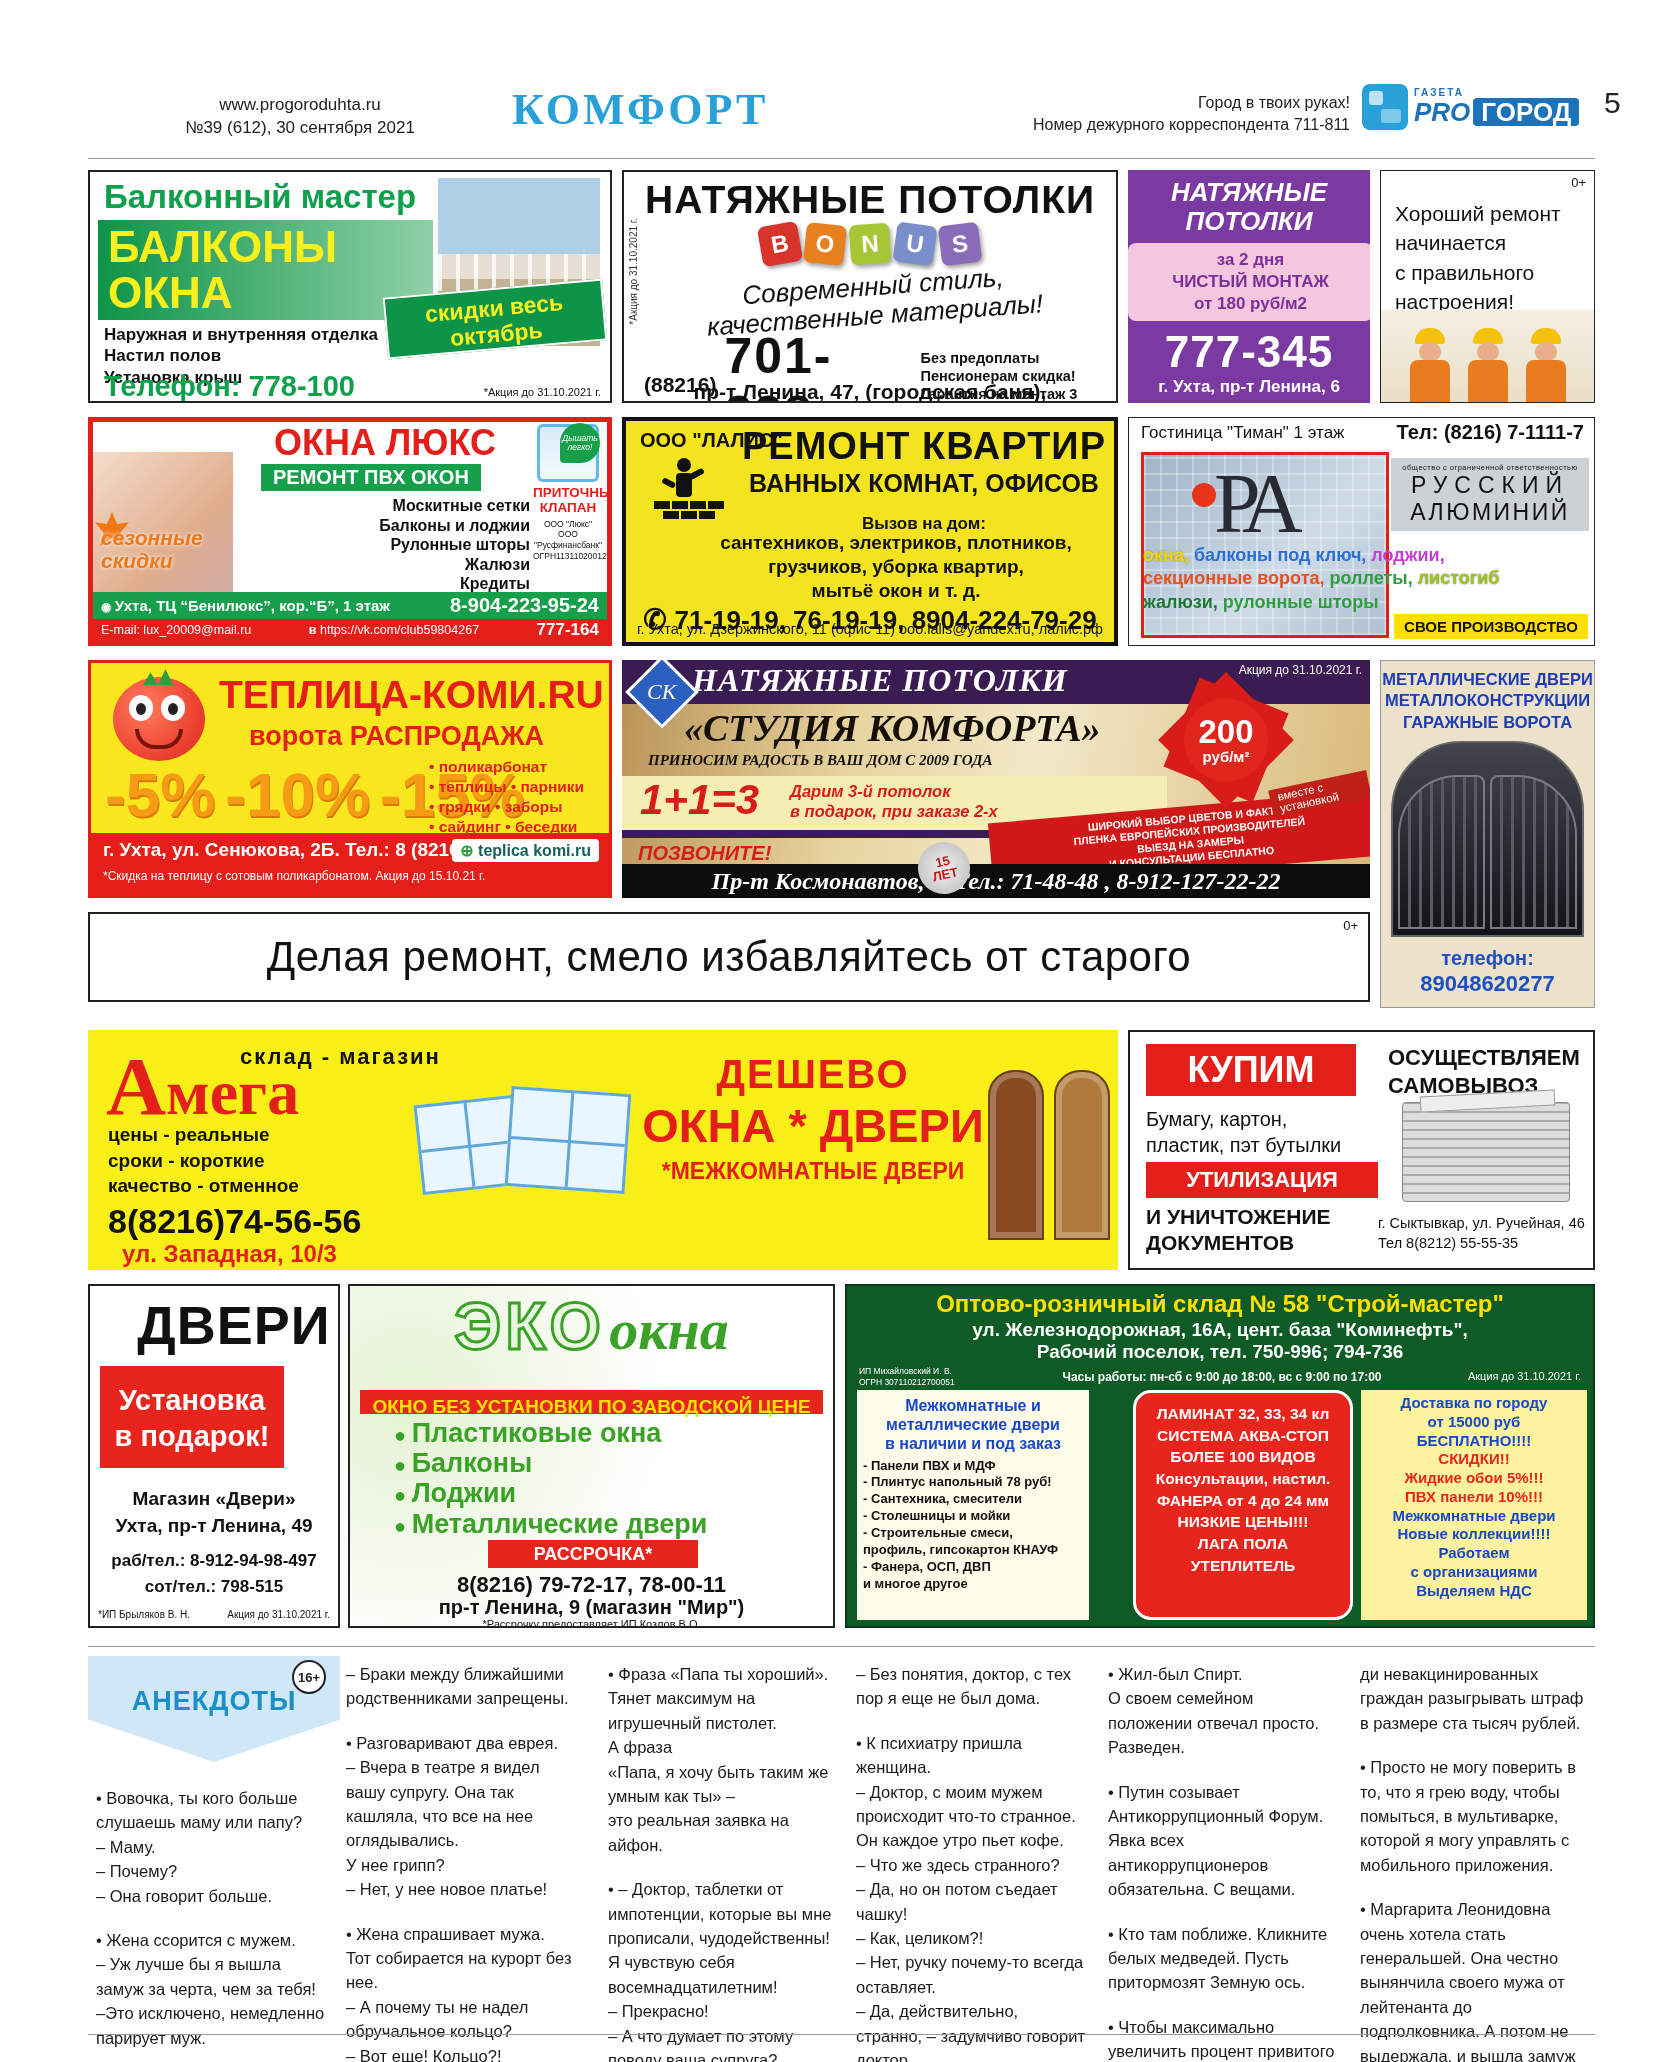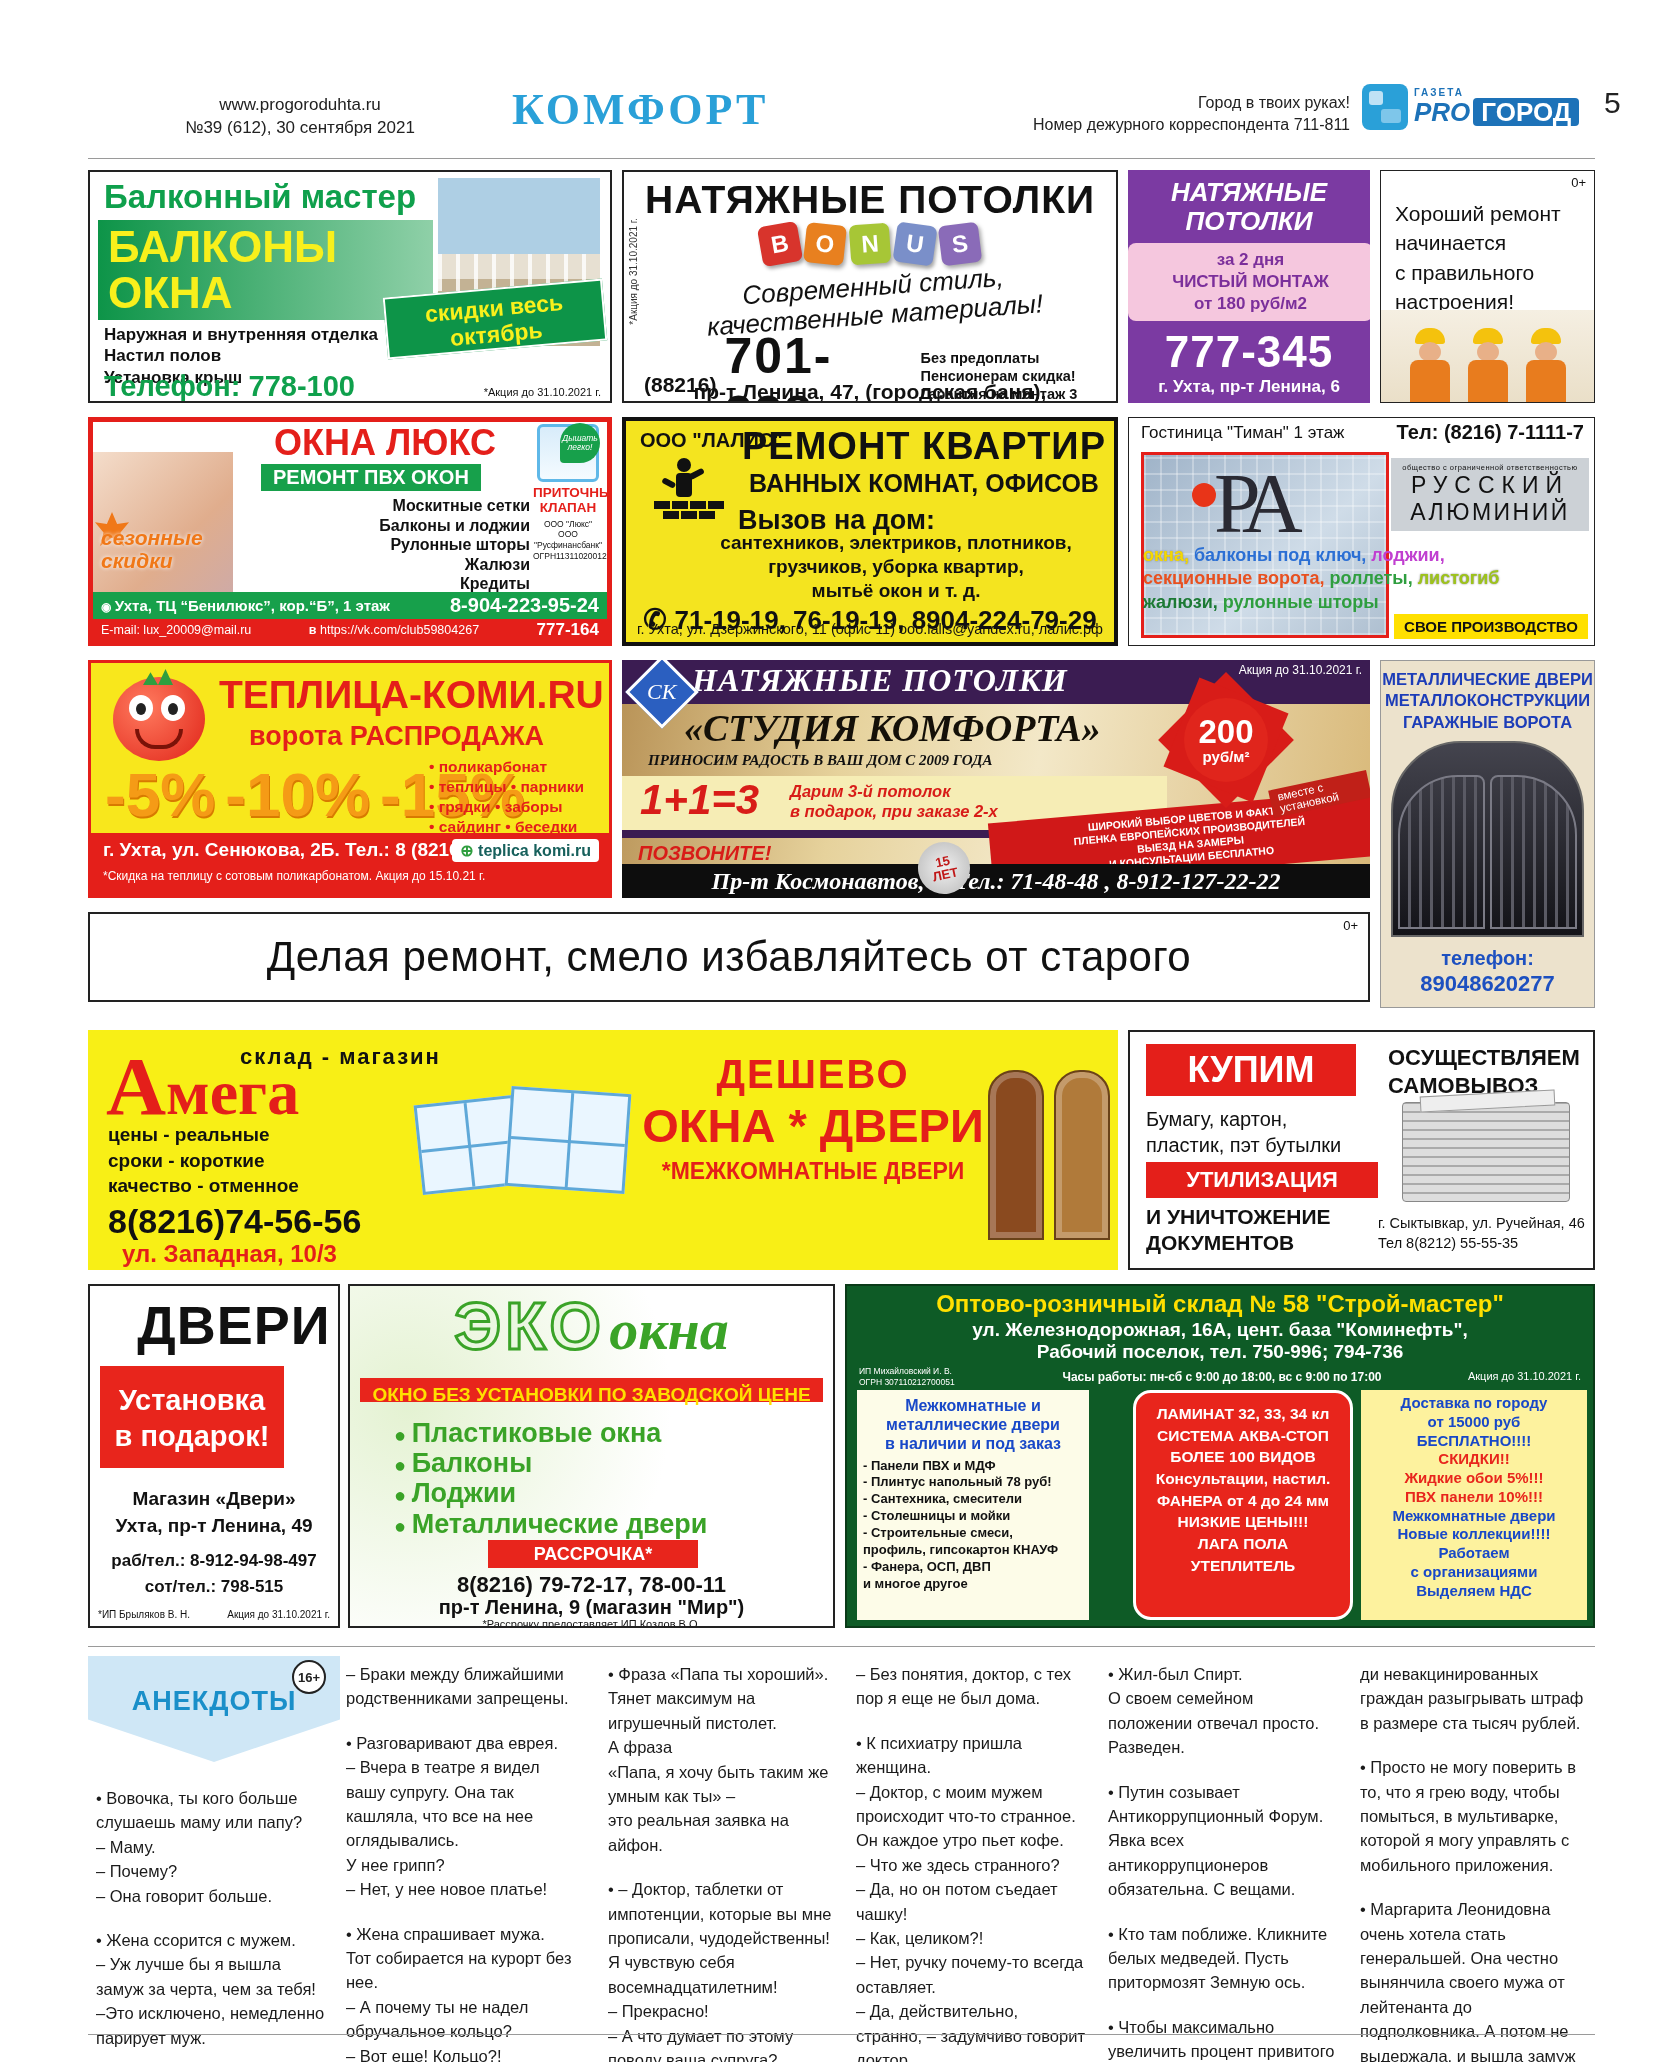--- a/index.html
+++ b/index.html
@@ -92,21 +92,21 @@
   .lux-red { left:0; bottom:0; width:100%; height:22px; background:#e41f1a; color:#fff; display:flex; align-items:center; justify-content:space-between; padding:0 8px; font-size:12.5px; }
   .vk-chip:before { content:"в "; font-weight:bold; }
   .lux-red .ph2 { font-size:17px; font-weight:bold; }
 
   
   .lalis { background:#f4e41f; border:4px solid #111; }
   .ll-co { left:14px; top:8px; font-size:20px; font-weight:bold; }
   .ll-icon { left:28px; top:36px; }
   .ll-title { left:112px; top:4px; width:372px; text-align:center; font-size:38px; font-weight:bold; letter-spacing:1px; }
   .ll-sub { left:112px; top:48px; width:372px; text-align:center; font-size:25px; font-weight:bold; }
-  .ll-call { left:112px; top:84px; width:372px; font-size:27px; font-weight:bold; }
+  .ll-call { left:112px; top:93px; width:372px; text-align:center; font-size:17px; font-weight:bold; }
   .ll-serv { left:60px; top:110px; width:420px; text-align:center; font-size:19px; font-weight:bold; line-height:1.25; white-space:pre-line; }
   .ll-phones { left:0; top:182px; width:100%; text-align:center; font-size:26px; font-weight:bold; }
   .ll-phones:before { content:"✆ "; font-size:28px; }
   .ll-addr { left:0; bottom:5px; width:100%; text-align:center; font-size:14.5px; }
 
   
   .tm { border-width:1px; }
   .tm-hotel { left:12px; top:5px; font-size:17px; }
   .tm-tel { right:10px; top:3px; font-size:20px; font-weight:bold; }
   .tm-photo { left:12px; top:34px; width:248px; height:186px; border:3px solid #e41f1a; background:linear-gradient(135deg,#9fb3c8,#cfdce8 60%,#aebfd0); }
@@ -217,21 +217,21 @@
   .dv-offer { left:10px; top:80px; width:184px; height:102px; background:#e8251c; color:#fff; font-weight:bold; font-size:29px; text-align:center; line-height:1.25; padding-top:16px; white-space:pre-line; }
   .dv-store { left:0; top:200px; width:100%; text-align:center; font-size:19px; font-weight:bold; line-height:1.4; white-space:pre-line; }
   .dv-phones { left:0; top:262px; width:100%; text-align:center; font-size:17px; font-weight:bold; line-height:1.5; white-space:pre-line; }
   .dv-notes { left:8px; bottom:6px; width:232px; display:flex; justify-content:space-between; font-size:10px; }
 
   
   .eco { background:radial-gradient(circle at 12% 35%, #e4f2d2, #fff 55%); }
   .eco-title { left:0; top:2px; width:100%; text-align:center; }
   .eco-t1 { font-size:66px; font-weight:bold; color:#eaf7e0; -webkit-text-stroke:3px #3aa327; letter-spacing:4px; }
   .eco-t2 { font-size:58px; font-weight:bold; font-style:italic; color:#3aa327; font-family:"Liberation Serif",serif; }
-  .eco-band { left:10px; top:92px; width:463px; height:24px; background:#e8251c; color:#ffe000; font-weight:bold; font-size:19px; text-align:center; line-height:34px; }
+  .eco-band { left:10px; top:104px; width:463px; height:24px; background:#e8251c; color:#ffe000; font-weight:bold; font-size:19px; text-align:center; line-height:34px; }
   .eco-items { left:44px; top:132px; }
   .eco-item { font-size:27px; font-weight:bold; color:#3aa327; line-height:1.12; }
   .eco-item:before { content:"● "; font-size:20px; }
   .eco-rass { left:138px; top:254px; width:210px; height:28px; background:#e8251c; color:#fff; font-weight:bold; font-size:18px; text-align:center; line-height:28px; }
   .eco-ph { left:0; top:286px; width:100%; text-align:center; font-size:22px; font-weight:bold; }
   .eco-addr { left:0; top:310px; width:100%; text-align:center; font-size:20px; font-weight:bold; }
   .eco-note { left:0; top:332px; width:100%; text-align:center; font-size:11px; }
 
   
   .sm { background:#0e5b26; border:2px solid #0a3a18; color:#fff; }

